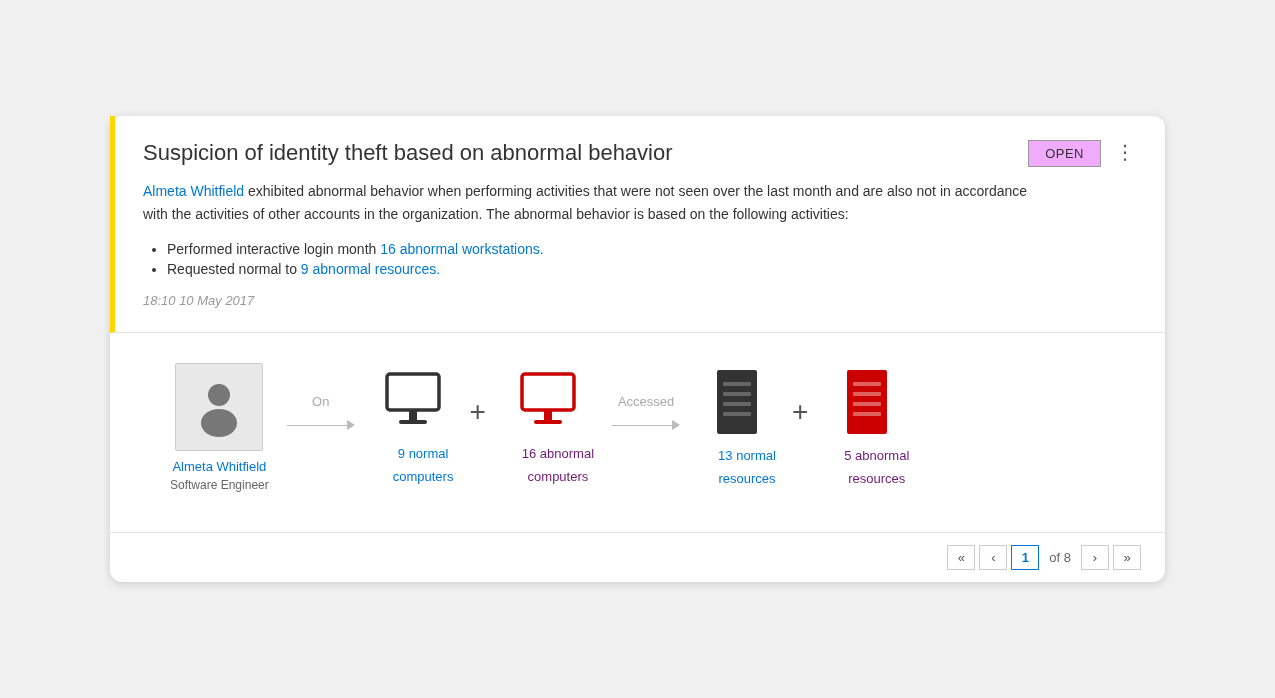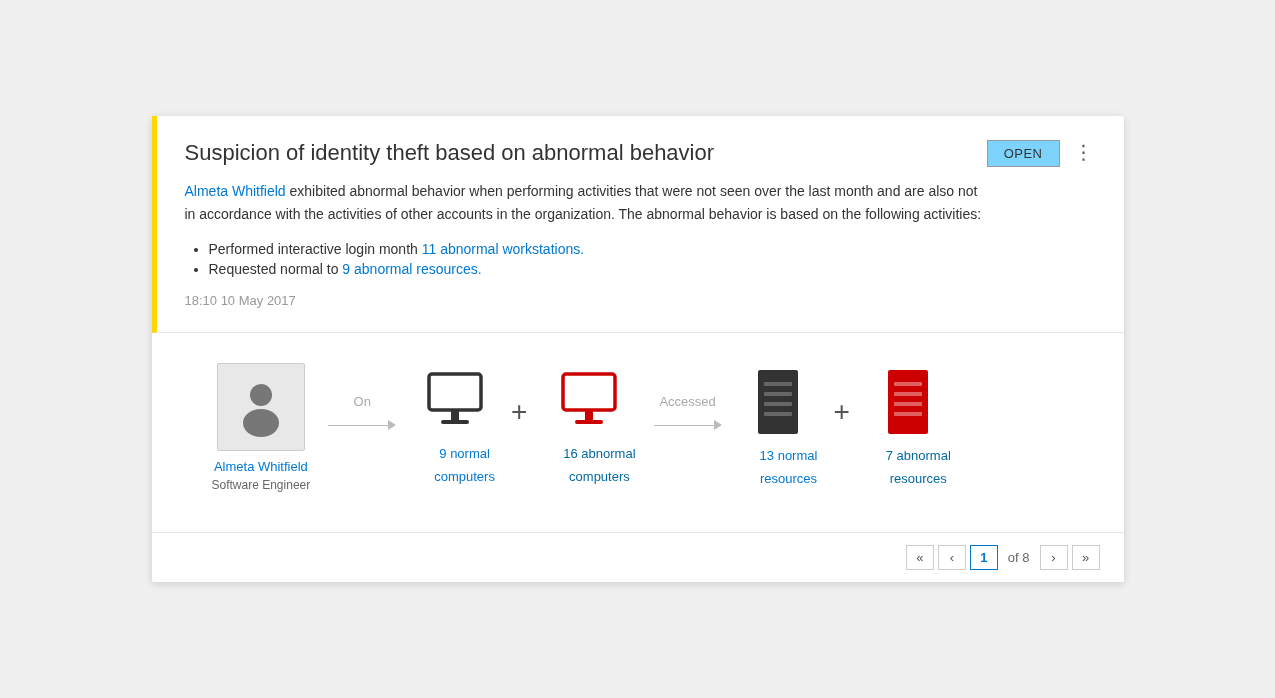--- a/index.html
+++ b/index.html
@@ -7,24 +7,24 @@
       font-family: 'Segoe UI', Arial, sans-serif;
       background: #f0f0f0;
       display: flex;
       align-items: center;
       justify-content: center;
       min-height: 100vh;
       padding: 20px;
     }
     .card {
       background: #fff;
-      width: 972px;
+      width: 1055px;
       max-width: 100%;
       box-shadow: 0 2px 8px rgba(0,0,0,0.15);
-      border-radius: 2px;
+      border-radius: 12px;
     }
     .top-section {
       display: flex;
       border-left: 5px solid #FFD700;
       padding: 24px 24px 24px 28px;
       position: relative;
       border-bottom: 1px solid #e5e5e5;
     }
     .top-content {
       flex: 1;
@@ -51,29 +51,30 @@
       font-size: 14px;
       color: #333;
       margin-bottom: 16px;
     }
     .activities-list li {
       margin-bottom: 4px;
     }
     .timestamp {
       font-size: 13px;
       color: #999;
+      font-style: italic;
     }
     .top-actions {
       display: flex;
       align-items: flex-start;
       gap: 8px;
     }
     .open-btn {
       border: 1px solid #999;
-      background: #7dd3fc;
+      background: #f0abfc;
       padding: 5px 16px;
       font-size: 13px;
       cursor: pointer;
       color: #333;
       letter-spacing: 0.5px;
     }
     .more-btn {
       background: none;
       border: none;
       cursor: pointer;
@@ -123,21 +124,21 @@
       margin-top: -4px;
     }
     .entity-count-label {
       font-size: 13px;
       color: #0078d4;
       text-align: center;
       font-weight: 400;
       margin-left: 20px;
     }
     .entity-count-label.normal { color: #0078d4; }
-    .entity-count-label.abnormal { color: #0369a1; }
+    .entity-count-label.abnormal { color: #701a75; }
 
     .connector {
       display: flex;
       flex-direction: column;
       align-items: center;
       padding: 0 18px;
       margin-top: -30px;
       gap: 7px;
     }
     .connector-text {
@@ -220,21 +221,21 @@
 <div class="card">
 
   <div class="top-section">
     <div class="top-content">
       <h2 class="title">Suspicion of identity theft based on abnormal behavior</h2>
       <p class="description">
         <a class="user-link" href="#">Almeta Whitfield</a><span> exhibited abnormal behavior when performing activities that were not seen over the last month and are also not in accordance with the activities of other accounts in the organization. The abnormal behavior is based on the following activities:</span>
       </p>
       <ul class="activities-list">
         <li>
-          <span>Performed interactive login month </span><a class="user-link" href="#">11 abnormal workstations.</a>
+          <span>Performed interactive login month </span><a class="user-link" href="#">16 abnormal workstations.</a>
         </li>
         <li>
           <span>Requested normal to </span><a class="user-link" href="#">9 abnormal resources.</a>
         </li>
       </ul>
       <div class="timestamp">18:10 10 May 2017</div>
     </div>
     <div class="top-actions">
       <button class="open-btn">OPEN</button>
       <button class="more-btn">⋮</button>
@@ -327,21 +328,21 @@
         <svg viewBox="0 0 56 68" width="56" height="68">
 
           <rect x="8" y="2" width="40" height="64" rx="2" ry="2" fill="#cc0000"></rect>
 
           <rect x="14" y="14" width="28" height="4" rx="1" fill="#e06060"></rect>
           <rect x="14" y="24" width="28" height="4" rx="1" fill="#e06060"></rect>
           <rect x="14" y="34" width="28" height="4" rx="1" fill="#e06060"></rect>
           <rect x="14" y="44" width="28" height="4" rx="1" fill="#e06060"></rect>
         </svg>
       </div>
-      <span class="entity-count-label abnormal">7 abnormal</span>
+      <span class="entity-count-label abnormal">5 abnormal</span>
       <span class="entity-count-label abnormal">resources</span>
     </div>
 
   </div>
 
   <div class="pagination-bar">
     <button class="page-btn">«</button>
     <button class="page-btn">‹</button>
     <button class="page-btn active">1</button>
     <span class="page-info">of 8</span>

